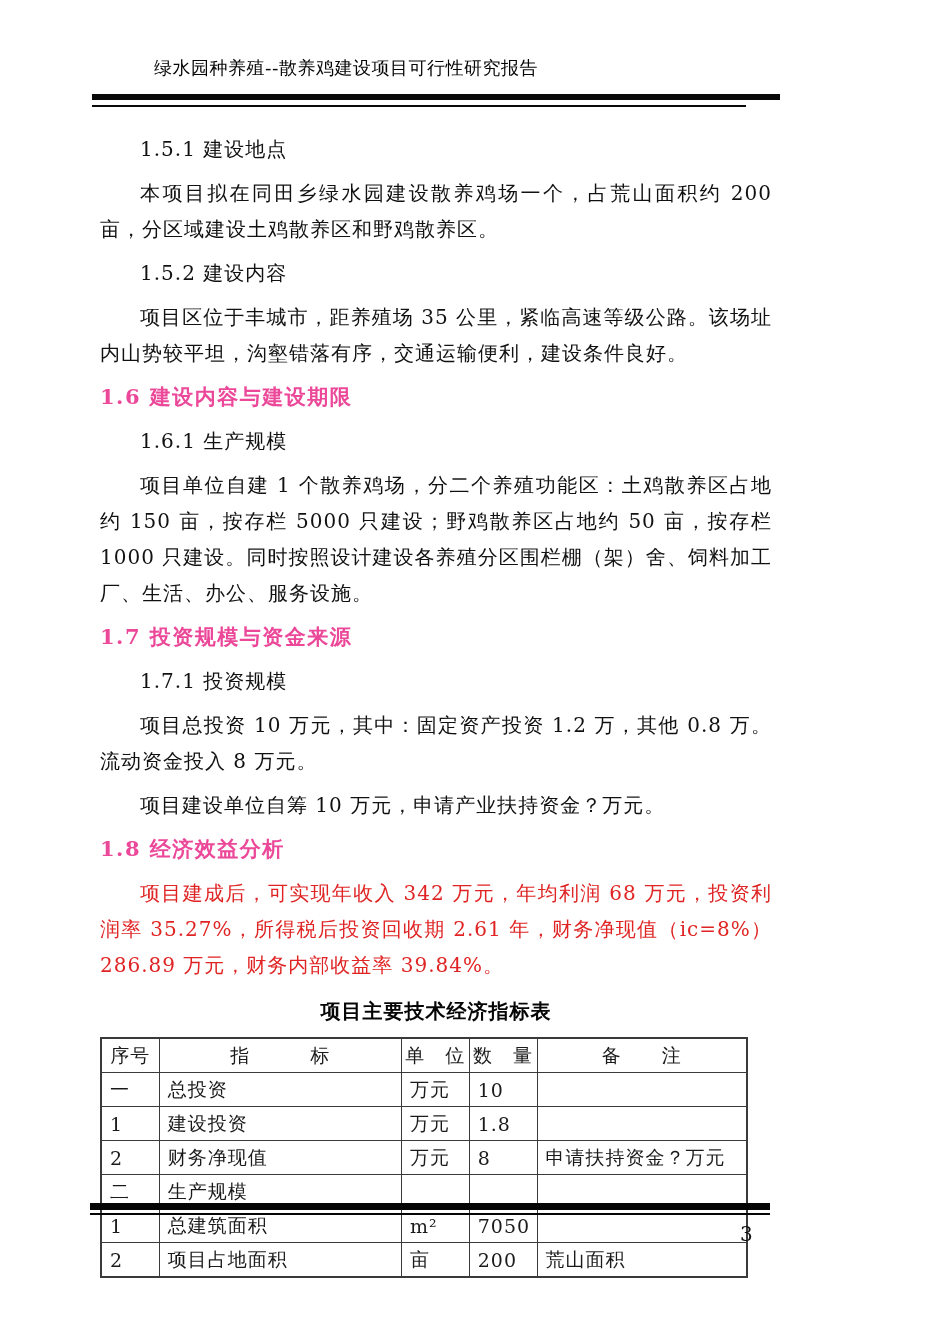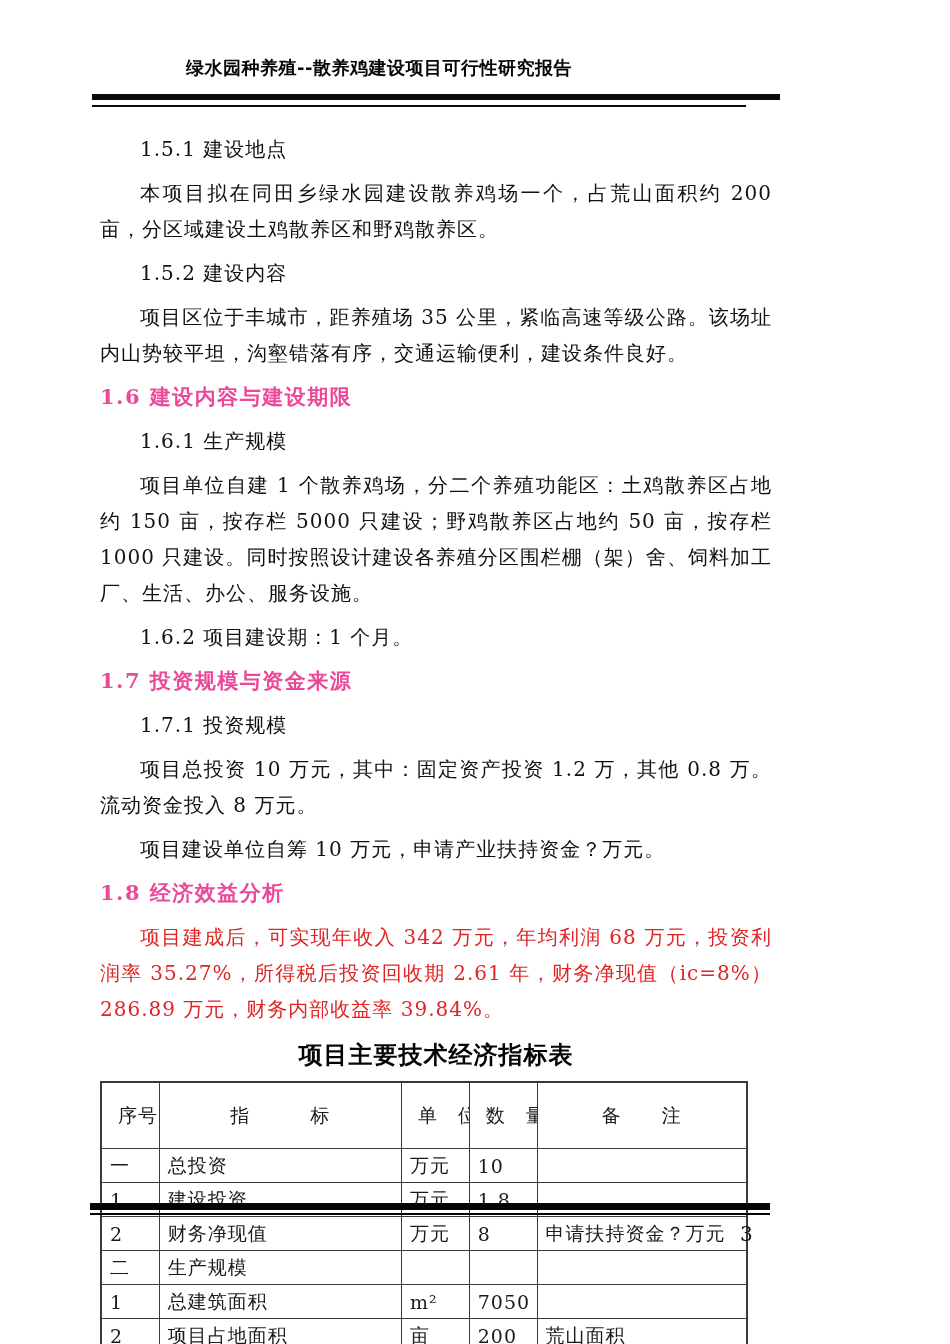--- a/index.html
+++ b/index.html
@@ -8,23 +8,23 @@
     width: 950px;
     height: 1344px;
     background: #ffffff;
     box-sizing: border-box;
     padding: 56px 170px 0 92px;
     font-family: "DejaVu Serif", "Liberation Serif", serif;
     color: #111111;
     overflow: hidden;
   }
   .header-title {
-    margin-left: 94px;
+    margin-left: 62px;
     font-family: "DejaVu Sans", "Liberation Sans", sans-serif;
-    font-weight: bold;
+    font-weight: normal;
     font-size: 18px;
     line-height: 24px;
     color: #050505;
     letter-spacing: 0.5px;
   }
   .rule-thick { margin-top: 14px; height: 6px; background: #0a0a0a; width: 100%; }
   .rule-thin  { margin-top: 5px; height: 2px; background: #0a0a0a; width: 95%; }
   .body-text { margin-top: 24px; }
   .body-text p, .body-text h2, .body-text h3 {
     margin: 8px;
@@ -38,21 +38,21 @@
   .h2 {
     font-weight: bold !important;
     font-size: 21px !important;
     letter-spacing: 1.5px !important;
     color: #ec4899;
   }
   .red { color: #e02424; }
   .table-title {
     margin-top: 10px;
     text-align: center;
-    font-size: 24px;
+    font-size: 20px;
     font-weight: bold;
     line-height: 36px;
     letter-spacing: 1px;
     color: #050505;
   }
   table.indicators {
     margin-top: 8px;
     margin-left: 8px;
     width: 648px;
     border-collapse: collapse;
@@ -64,21 +64,21 @@
     height: 33px;
     font-size: 19px;
     font-weight: normal;
     letter-spacing: 1px;
     padding: 0 0 0 8px;
     text-align: left;
     white-space: nowrap;
     overflow: hidden;
     color: #1a1a1a;
   }
-  table.indicators th { text-align: center; padding: 16px; }
+  table.indicators th { text-align: center; padding: 0; }
   .footer-rule-thick { position: absolute; left: 90px; top: 1203px; width: 680px; height: 7px; background: #050505; }
   .footer-rule-thin  { position: absolute; left: 90px; top: 1213px; width: 680px; height: 2px; background: #050505; }
   .page-number { position: absolute; left: 740px; top: 1222px; font-size: 20px; color: #111111; }
 </style>
 </head>
 <body>
 
 <div class="page">
 
   <div>
@@ -88,21 +88,20 @@
   </div>
 
   <div class="body-text">
     <h3 class="indent">1.5.1 建设地点</h3>
     <p class="indent">本项目拟在同田乡绿水园建设散养鸡场一个，占荒山面积约 200 亩，分区域建设土鸡散养区和野鸡散养区。</p>
     <h3 class="indent">1.5.2 建设内容</h3>
     <p class="indent">项目区位于丰城市，距养殖场 35 公里，紧临高速等级公路。该场址内山势较平坦，沟壑错落有序，交通运输便利，建设条件良好。</p>
     <h2 class="h2">1.6 建设内容与建设期限</h2>
     <h3 class="indent">1.6.1 生产规模</h3>
     <p class="indent">项目单位自建 1 个散养鸡场，分二个养殖功能区：土鸡散养区占地约 150 亩，按存栏 5000 只建设；野鸡散养区占地约 50 亩，按存栏 1000 只建设。同时按照设计建设各养殖分区围栏棚（架）舍、饲料加工厂、生活、办公、服务设施。</p>
-    <h3 class="indent">1.6.2 项目建设期：1 个月。</h3>
     <h2 class="h2">1.7 投资规模与资金来源</h2>
     <h3 class="indent">1.7.1 投资规模</h3>
     <p class="indent">项目总投资 10 万元，其中：固定资产投资 1.2 万，其他 0.8 万。流动资金投入 8 万元。</p>
     <p class="indent">项目建设单位自筹 10 万元，申请产业扶持资金？万元。</p>
     <h2 class="h2">1.8 经济效益分析</h2>
     <p class="indent red">项目建成后，可实现年收入 342 万元，年均利润 68 万元，投资利润率 35.27%，所得税后投资回收期 2.61 年，财务净现值（ic=8%）286.89 万元，财务内部收益率 39.84%。</p>
   </div>
 
   <div class="table-title">项目主要技术经济指标表</div>
 

